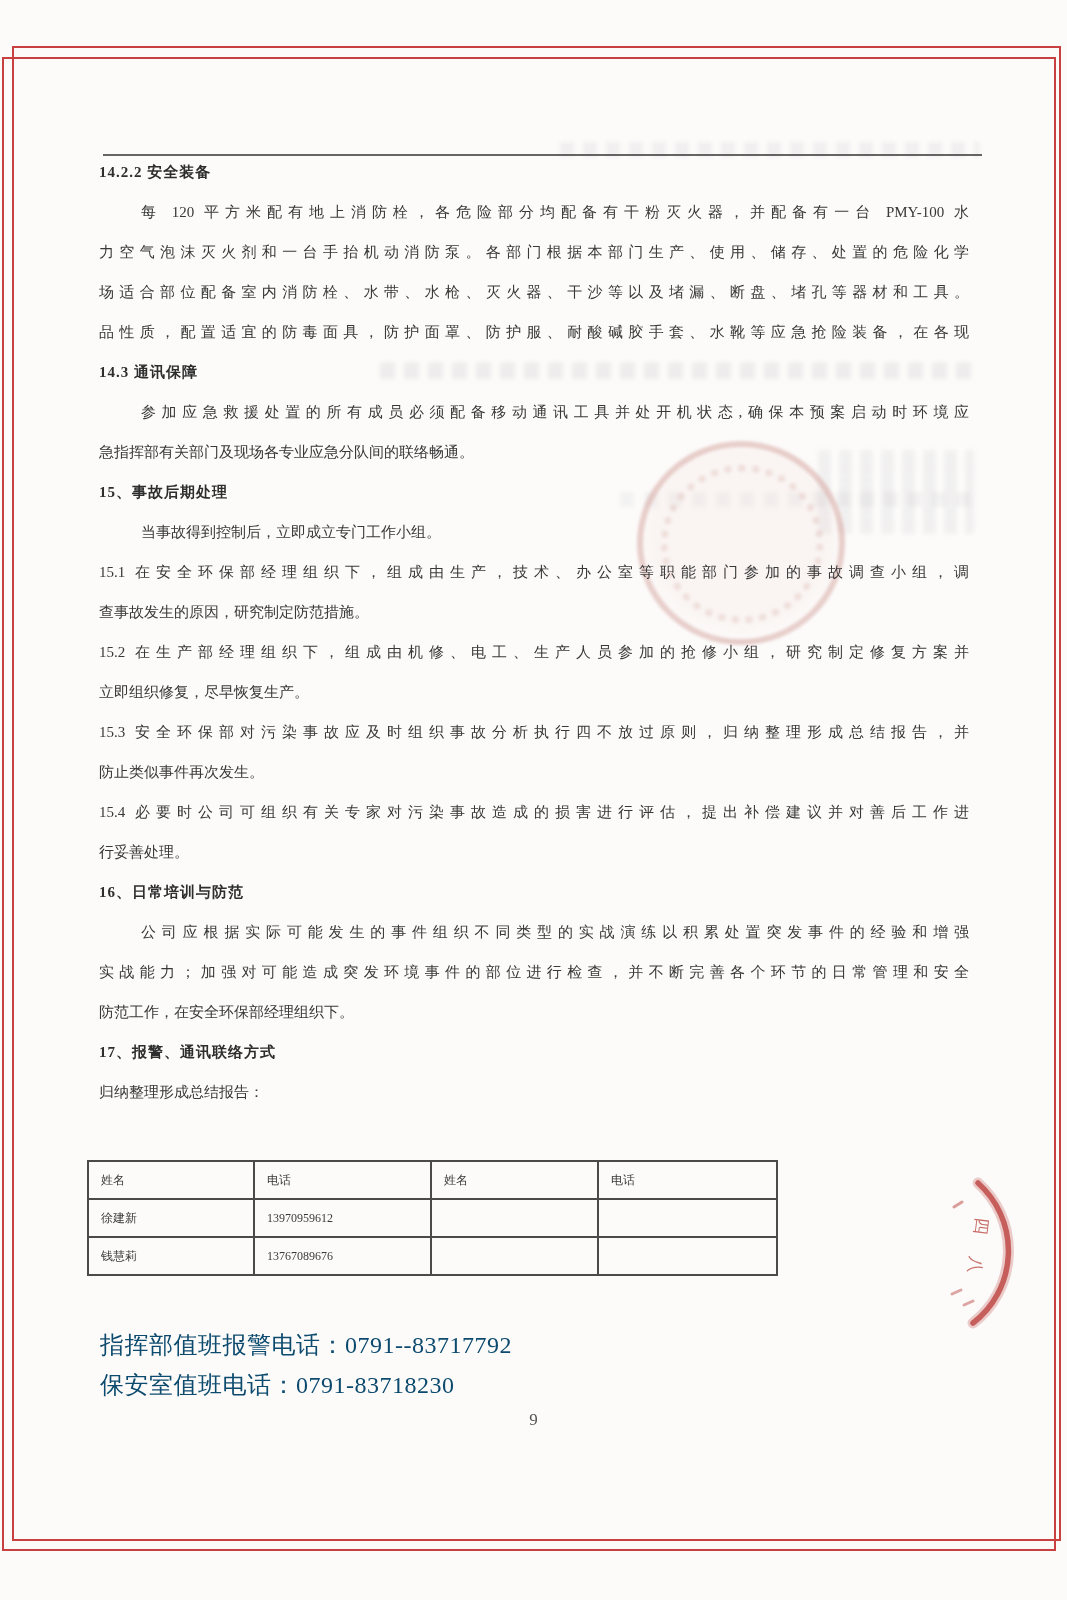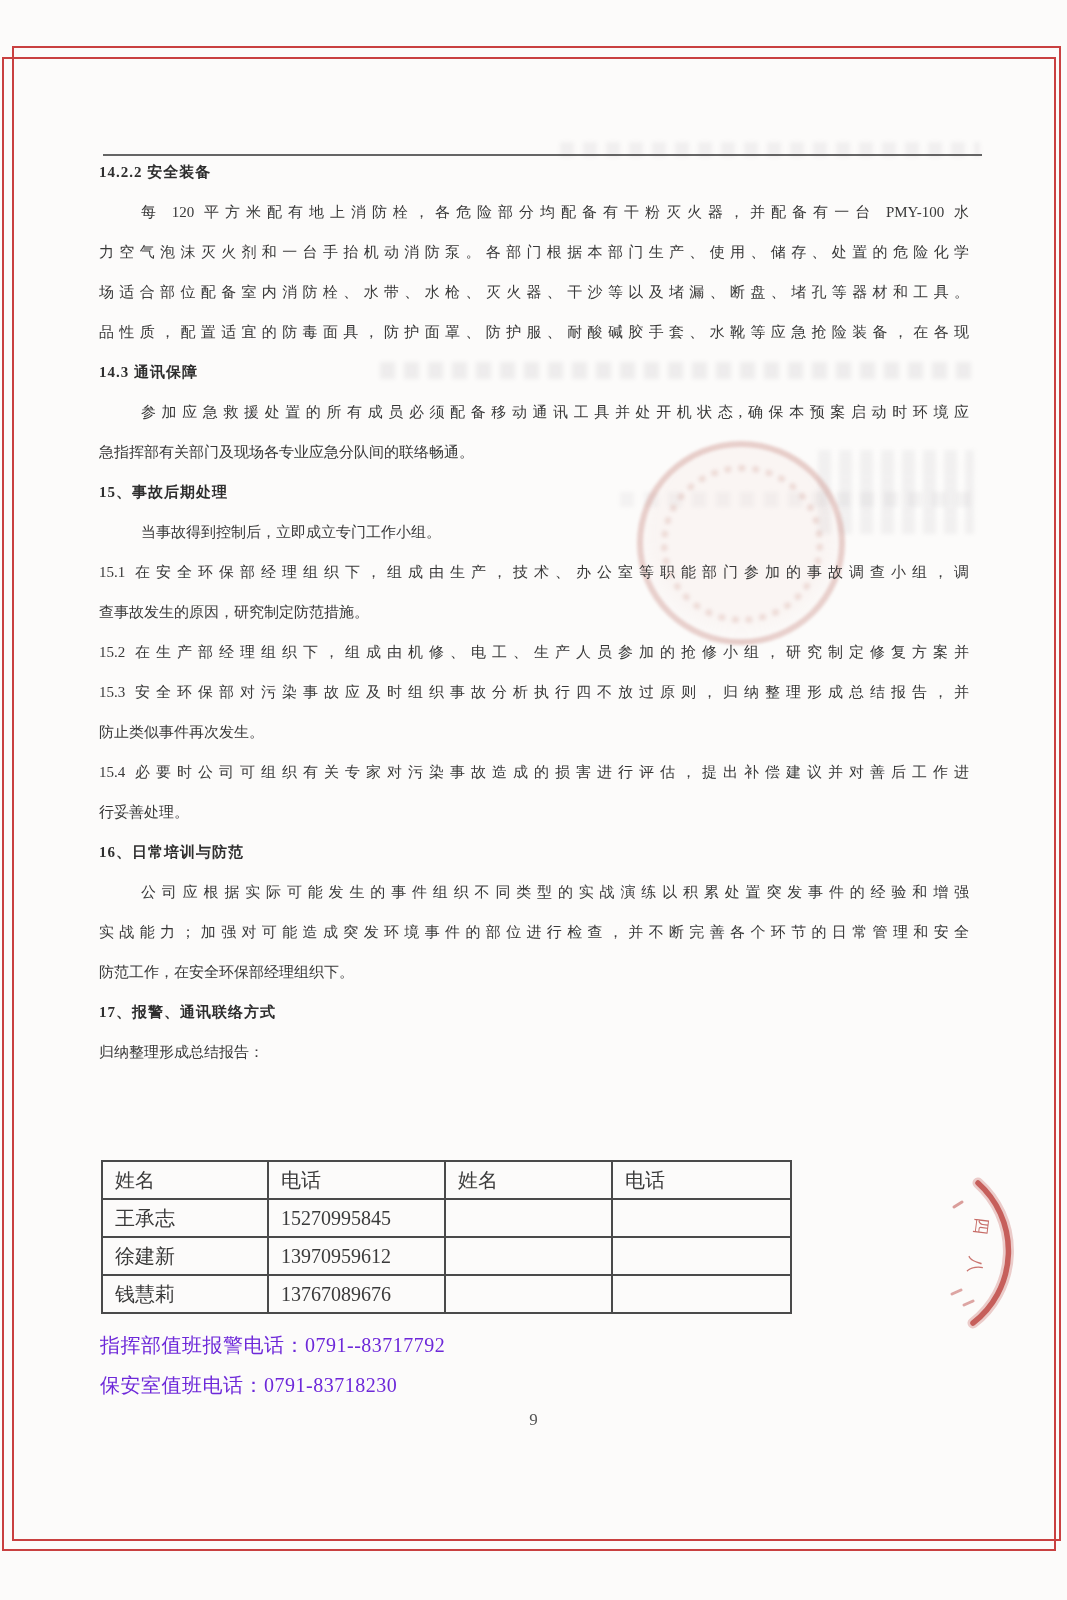--- a/index.html
+++ b/index.html
@@ -21,30 +21,30 @@
   
   .text-lines{
     position:absolute;left:99px;top:152px;width:870px;
     color:#383838;font-size:15px;
   }
   .tline{height:40px;line-height:40px;white-space:normal;overflow:visible;}
   .tline.bold{font-weight:700;color:#2e2e2e;letter-spacing:1px;}
   .tline.just{text-align:justify;text-align-last:justify;text-justify:inter-ideograph;}
   
   .contact-table{
-    position:absolute;left:101px;top:1160px;
+    position:absolute;left:87px;top:1160px;
     border-collapse:collapse;table-layout:fixed;
-    color:#3a3a3a;font-size:20px;
+    color:#3a3a3a;font-size:12px;
   }
   .contact-table td{
     border:2px solid #4a4a4a;height:36px;
     padding:0 0 0 12px;vertical-align:middle;text-align:left;
   }
   
-  .footer-line{position:absolute;left:100px;color:#6d28d9;font-size:20px;line-height:26px;letter-spacing:.5px;}
+  .footer-line{position:absolute;left:100px;color:#0c4a6e;font-size:24px;line-height:26px;letter-spacing:.5px;}
   .footer-line.l1{top:1332px;}
   .footer-line.l2{top:1372px;}
   
   .page-number{position:absolute;left:0;top:1410px;width:1067px;text-align:center;color:#555;font-size:17px;}
   
   .seal-faint{
     position:absolute;left:637px;top:441px;width:196px;height:192px;
     border:6px solid rgba(206,148,140,.42);border-radius:50%;
     filter:blur(1.5px);
     background:radial-gradient(circle at 50% 45%, rgba(231,193,184,.10) 0 60%, rgba(231,193,184,.02) 75%);
@@ -94,20 +94,21 @@
       <div class="tline just">场适合部位配备室内消防栓、水带、水枪、灭火器、干沙等以及堵漏、断盘、堵孔等器材和工具。</div>
       <div class="tline just">品性质，配置适宜的防毒面具，防护面罩、防护服、耐酸碱胶手套、水靴等应急抢险装备，在各现</div>
       <div class="tline bold">14.3 通讯保障</div>
       <div class="tline just" style="padding-left: 42px;">参加应急救援处置的所有成员必须配备移动通讯工具并处开机状态,确保本预案启动时环境应</div>
       <div class="tline">急指挥部有关部门及现场各专业应急分队间的联络畅通。</div>
       <div class="tline bold">15、事故后期处理</div>
       <div class="tline" style="padding-left: 42px;">当事故得到控制后，立即成立专门工作小组。</div>
       <div class="tline just">15.1 在安全环保部经理组织下，组成由生产，技术、办公室等职能部门参加的事故调查小组，调</div>
       <div class="tline">查事故发生的原因，研究制定防范措施。</div>
       <div class="tline just">15.2 在生产部经理组织下，组成由机修、电工、生产人员参加的抢修小组，研究制定修复方案并</div>
+      <div class="tline">立即组织修复，尽早恢复生产。</div>
       <div class="tline just">15.3 安全环保部对污染事故应及时组织事故分析执行四不放过原则，归纳整理形成总结报告，并</div>
       <div class="tline">防止类似事件再次发生。</div>
       <div class="tline just">15.4 必要时公司可组织有关专家对污染事故造成的损害进行评估，提出补偿建议并对善后工作进</div>
       <div class="tline">行妥善处理。</div>
       <div class="tline bold">16、日常培训与防范</div>
       <div class="tline just" style="padding-left: 42px;">公司应根据实际可能发生的事件组织不同类型的实战演练以积累处置突发事件的经验和增强</div>
       <div class="tline just">实战能力；加强对可能造成突发环境事件的部位进行检查，并不断完善各个环节的日常管理和安全</div>
       <div class="tline">防范工作，在安全环保部经理组织下。</div>
       <div class="tline bold">17、报警、通讯联络方式</div>
       <div class="tline">归纳整理形成总结报告：</div>
@@ -119,26 +120,20 @@
         <col style="width: 177px;">
         <col style="width: 167px;">
         <col style="width: 179px;">
       </colgroup>
     <tbody>
         <tr>
           <td>姓名</td>
           <td>电话</td>
           <td>姓名</td>
           <td>电话</td>
-        </tr>
-        <tr>
-          <td>王承志</td>
-          <td>15270995845</td>
-          <td>&nbsp;</td>
-          <td>&nbsp;</td>
         </tr>
         <tr>
           <td>徐建新</td>
           <td>13970959612</td>
           <td>&nbsp;</td>
           <td>&nbsp;</td>
         </tr>
         <tr>
           <td>钱慧莉</td>
           <td>13767089676</td>

